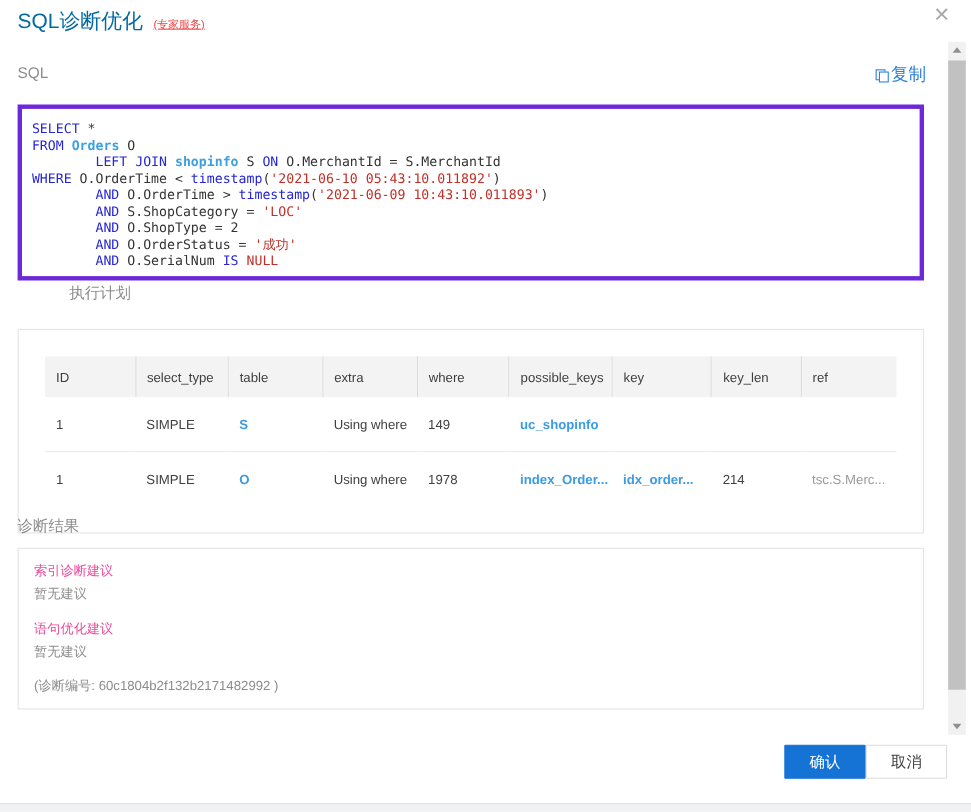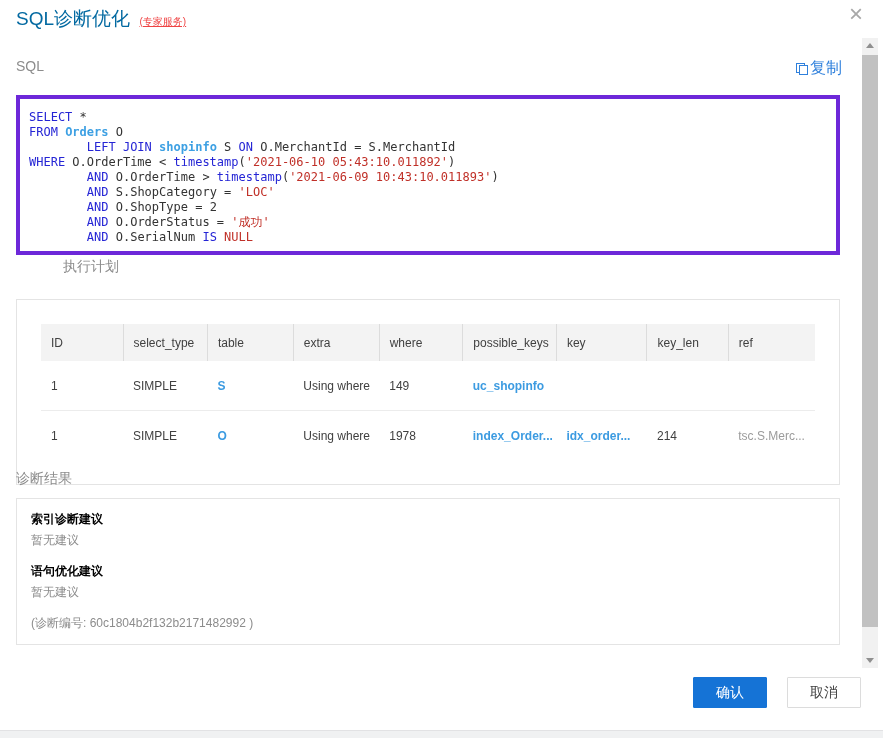--- a/index.html
+++ b/index.html
@@ -45,25 +45,25 @@
      overflow:hidden;white-space:nowrap;}
   tbody tr:first-child td{border-top:none;}
   .c-l{color:#3c9be1;font-weight:bold;cursor:pointer;}
   .c-m{color:#9b9b9b;}
   .c-p{color:#404040;}
 
   
   .result-box{position:absolute;left:16px;top:498px;width:824px;box-sizing:border-box;
               border:1px solid #e4e4e4;background:#fff;padding:10px 14px;font-size:12px;line-height:21px;}
   .r-muted{color:#8c8c8c;}
-  .r-bold{color:#000000;font-weight:bold;}
+  .r-bold{color:#ec4899;font-weight:normal;}
   .gap{margin-top:10px;}
 
   
-  .footer{position:absolute;top:677px;right:22px;display:flex;gap:20px;}
+  .footer{position:absolute;top:677px;right:22px;display:flex;gap:0;}
   .btn{width:74px;height:31px;font-size:14px;box-sizing:border-box;cursor:pointer;
        display:flex;align-items:center;justify-content:center;border-radius:1px;
        font-family:"Liberation Sans","DejaVu Sans",sans-serif;}
   .btn-primary{background:#1573d6;color:#fff;border:1px solid #1573d6;}
   .btn-default{background:#fff;color:#404040;border:1px solid #dcdcdc;}
 
   
   .scrollbar{position:absolute;right:5px;top:38px;width:16px;height:630px;background:#f1f1f1;}
   .sb-arrow{position:absolute;left:0;width:16px;height:16px;}
   .sb-arrow.up{top:0;}

